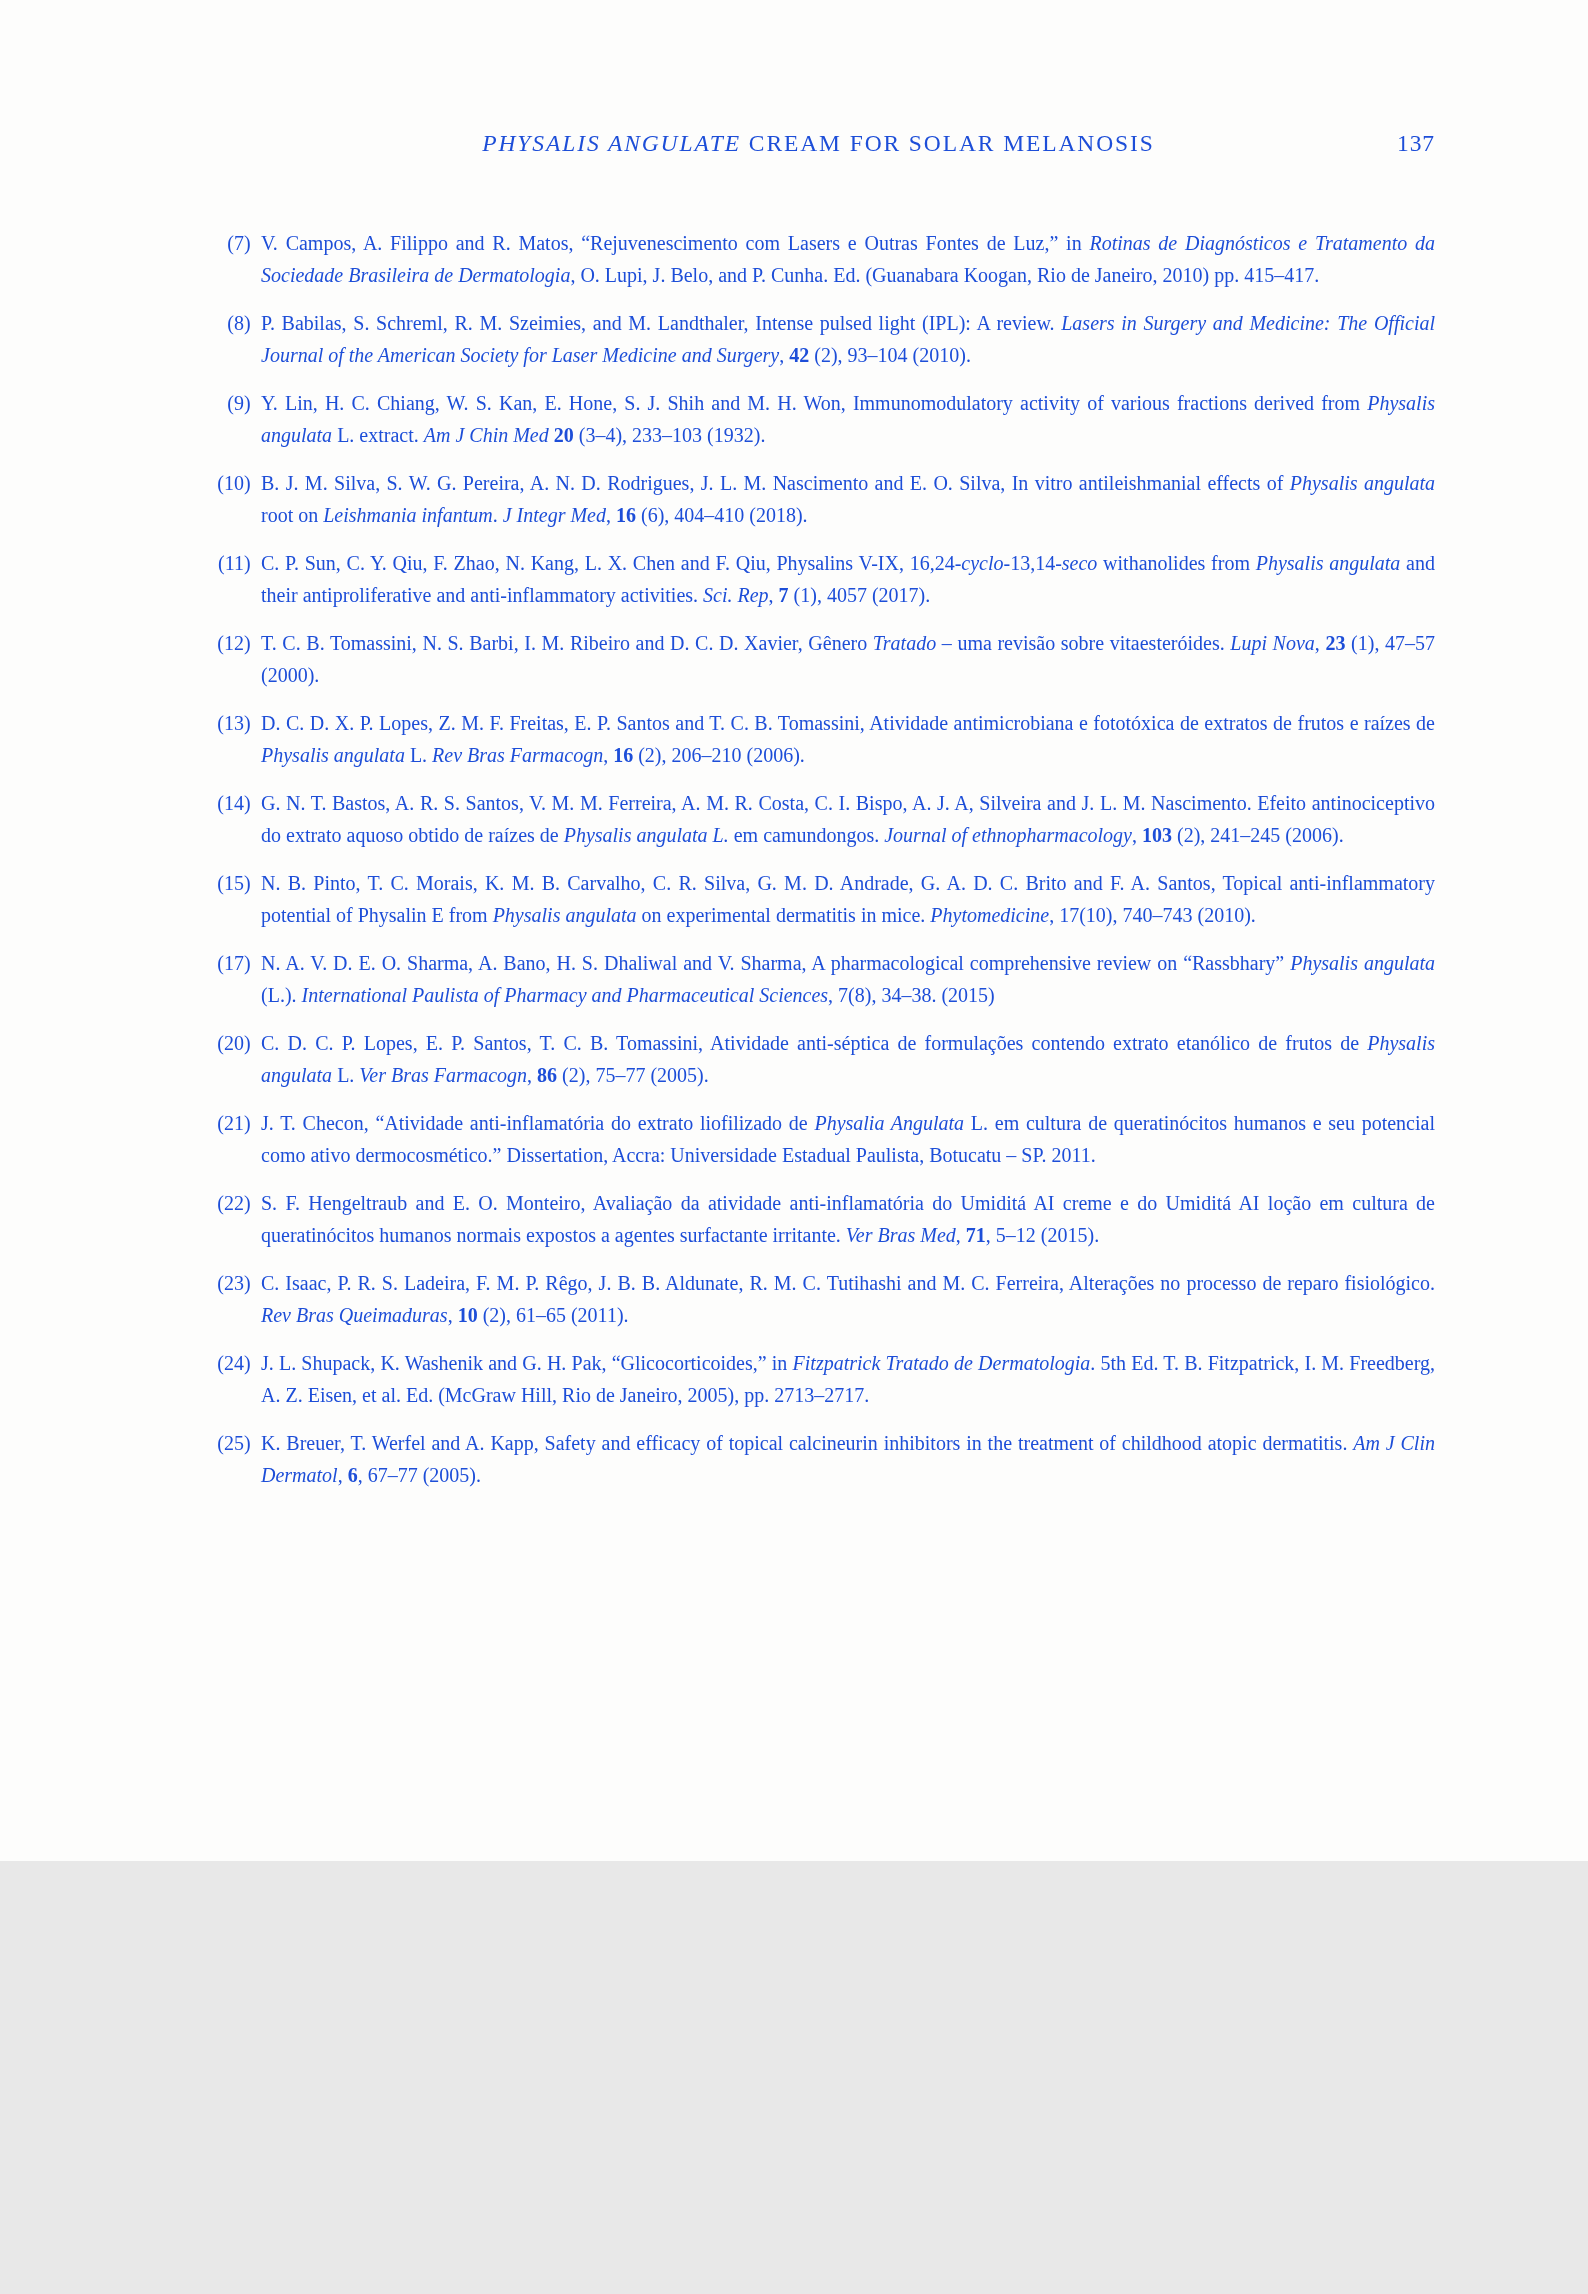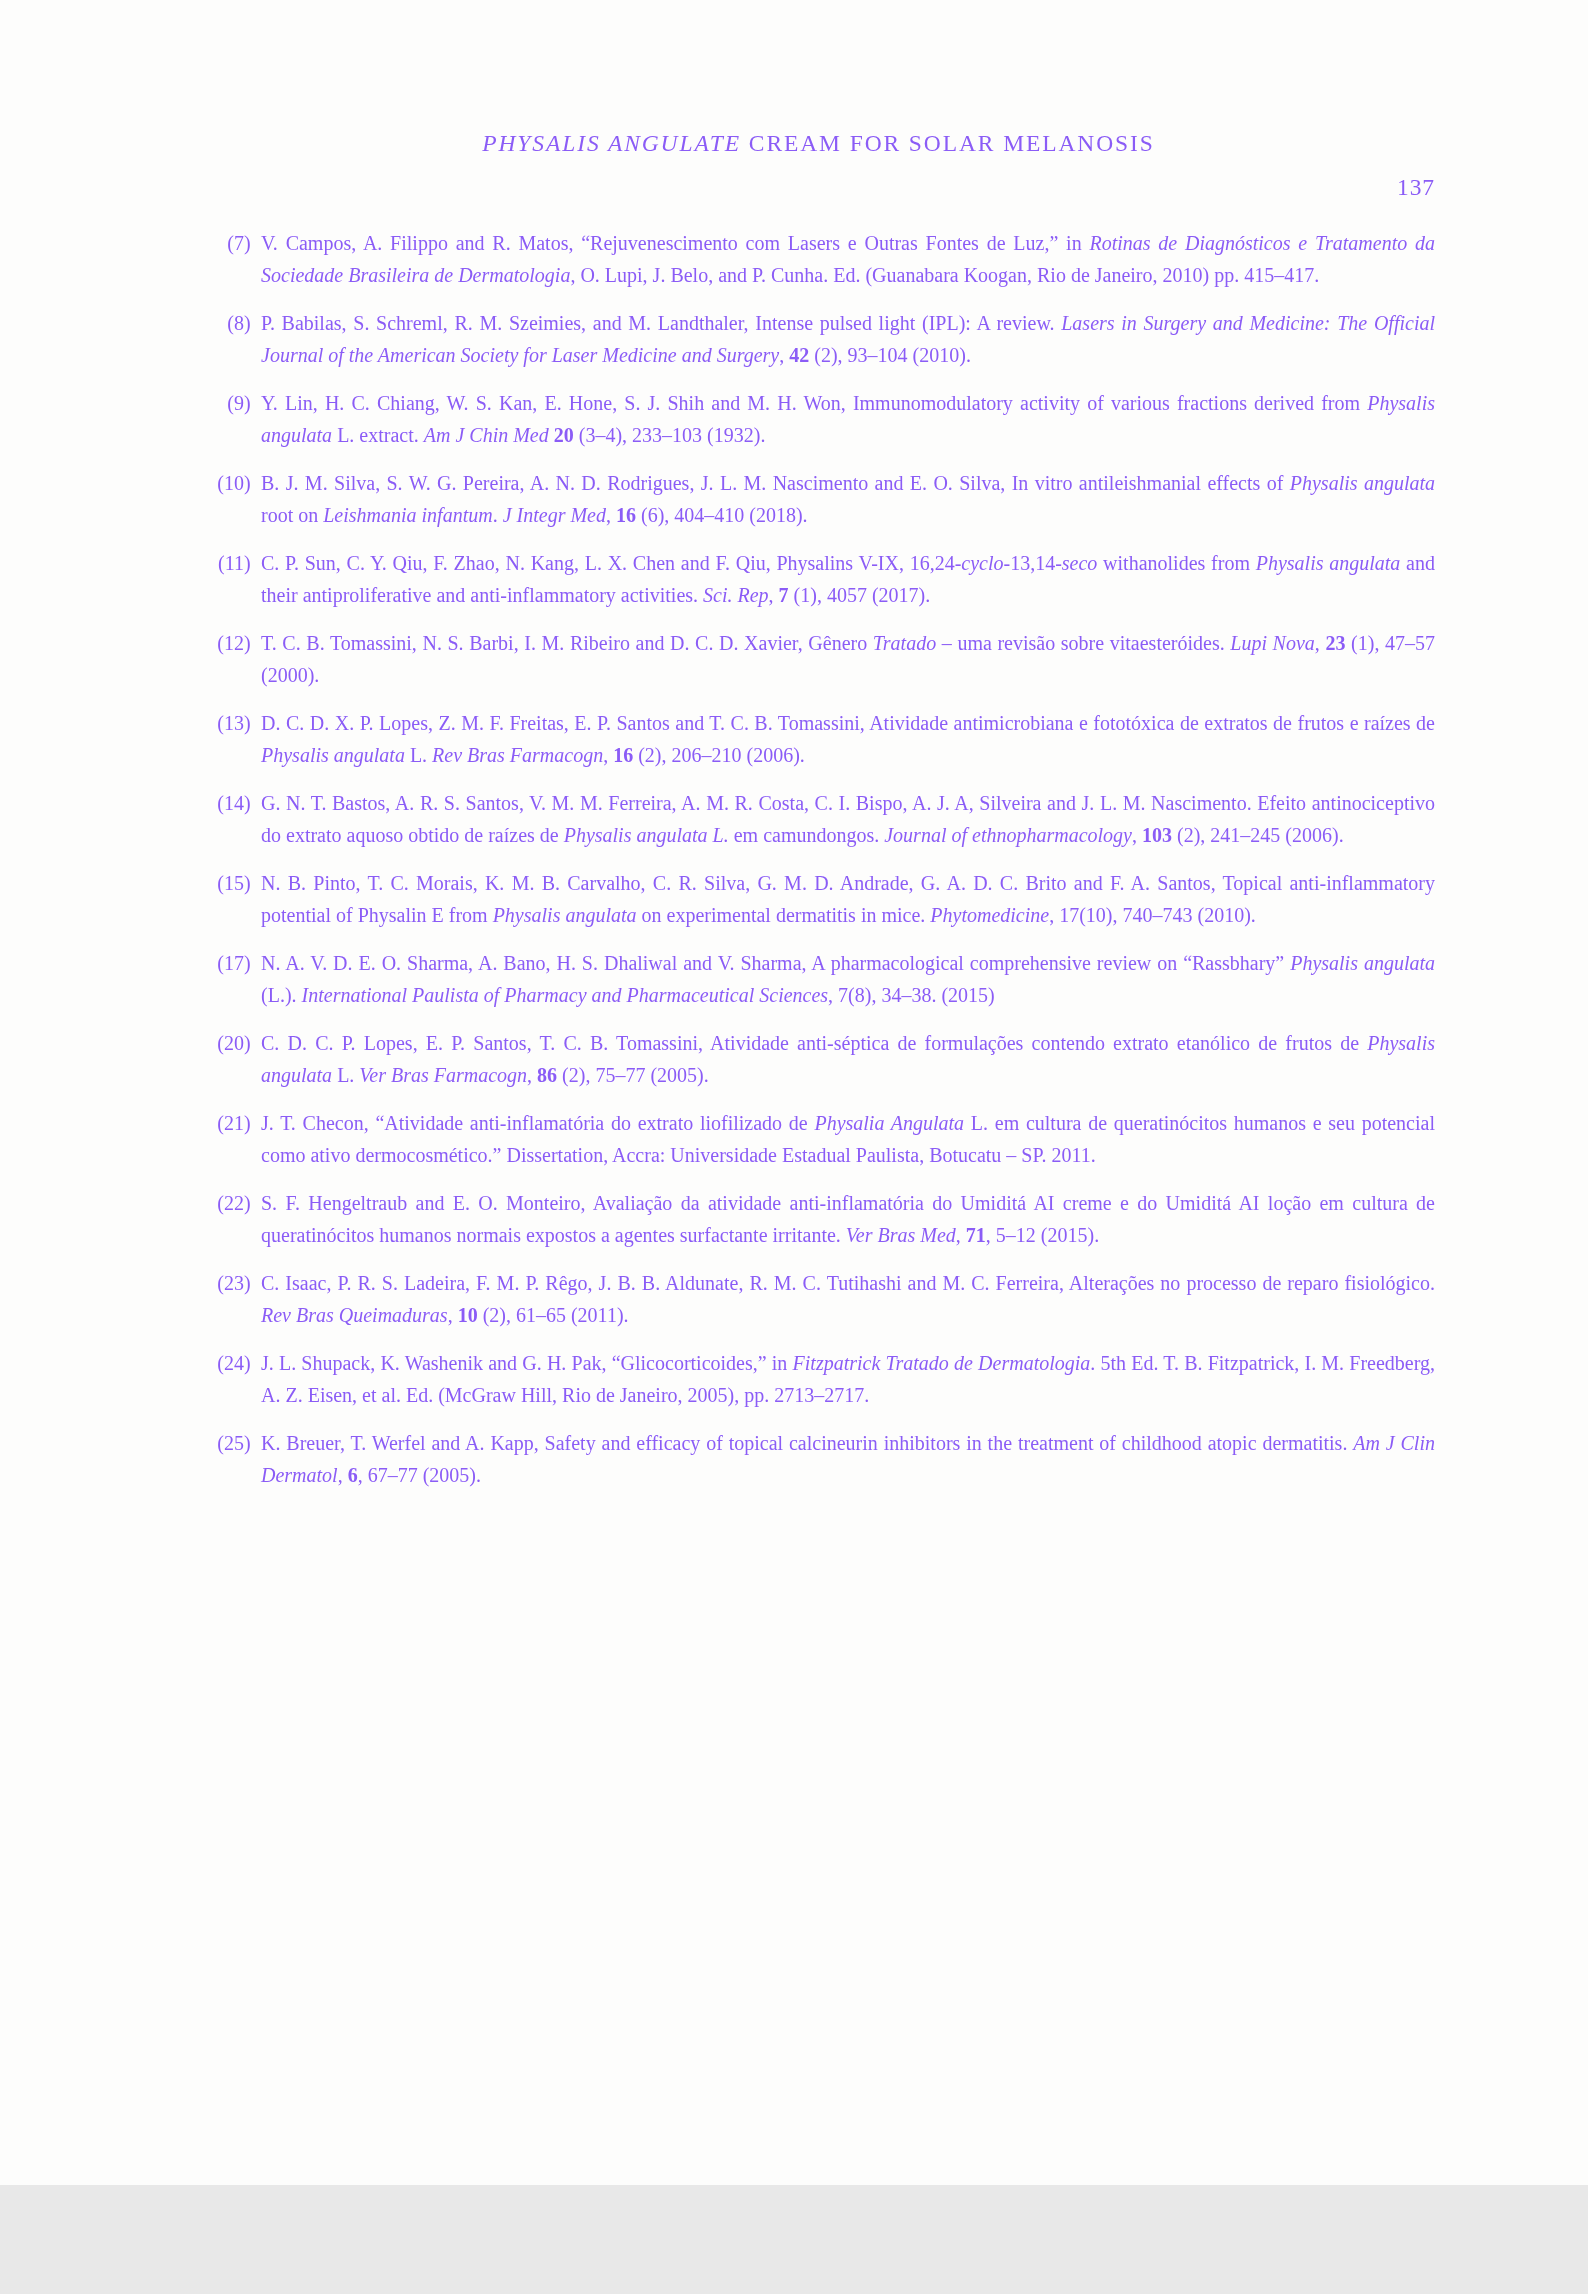--- a/index.html
+++ b/index.html
@@ -1,23 +1,23 @@
 <!DOCTYPE html>
 <html lang="en" style="font-size:15px"><head>
 <meta charset="utf-8">
 <style>
   html, body { margin: 0; padding: 0; background: #e8e8e8; }
   .page {
     position: relative;
     width: 1589px;
-    height: 2185px;
+    height: 1861px;
     margin: 0 auto;
     background: #fdfdfc;
     font-family: "Liberation Serif", "DejaVu Serif", serif;
-    color: #8b5cf6;
+    color: #1d4ed8;
     overflow: hidden;
     box-sizing: border-box;
   }
   .content {
     padding: 130px 154px 0 202px;
   }
   .header {
     position: relative;
     margin-bottom: 70px;
   }
@@ -27,21 +27,20 @@
     letter-spacing: 1.9px;
     white-space: nowrap;
   }
   .italic { font-style: italic; }
   .pageno {
     position: absolute;
     right: 0;
     top: 0;
     font-size: 23.5px;
     letter-spacing: 0.9px;
-    margin-top: 44px;
   }
   .refs {
     font-size: 20px;
     line-height: 32px;
   }
   .ref {
     display: flex;
     margin-bottom: 16px;
   }
   .num {

